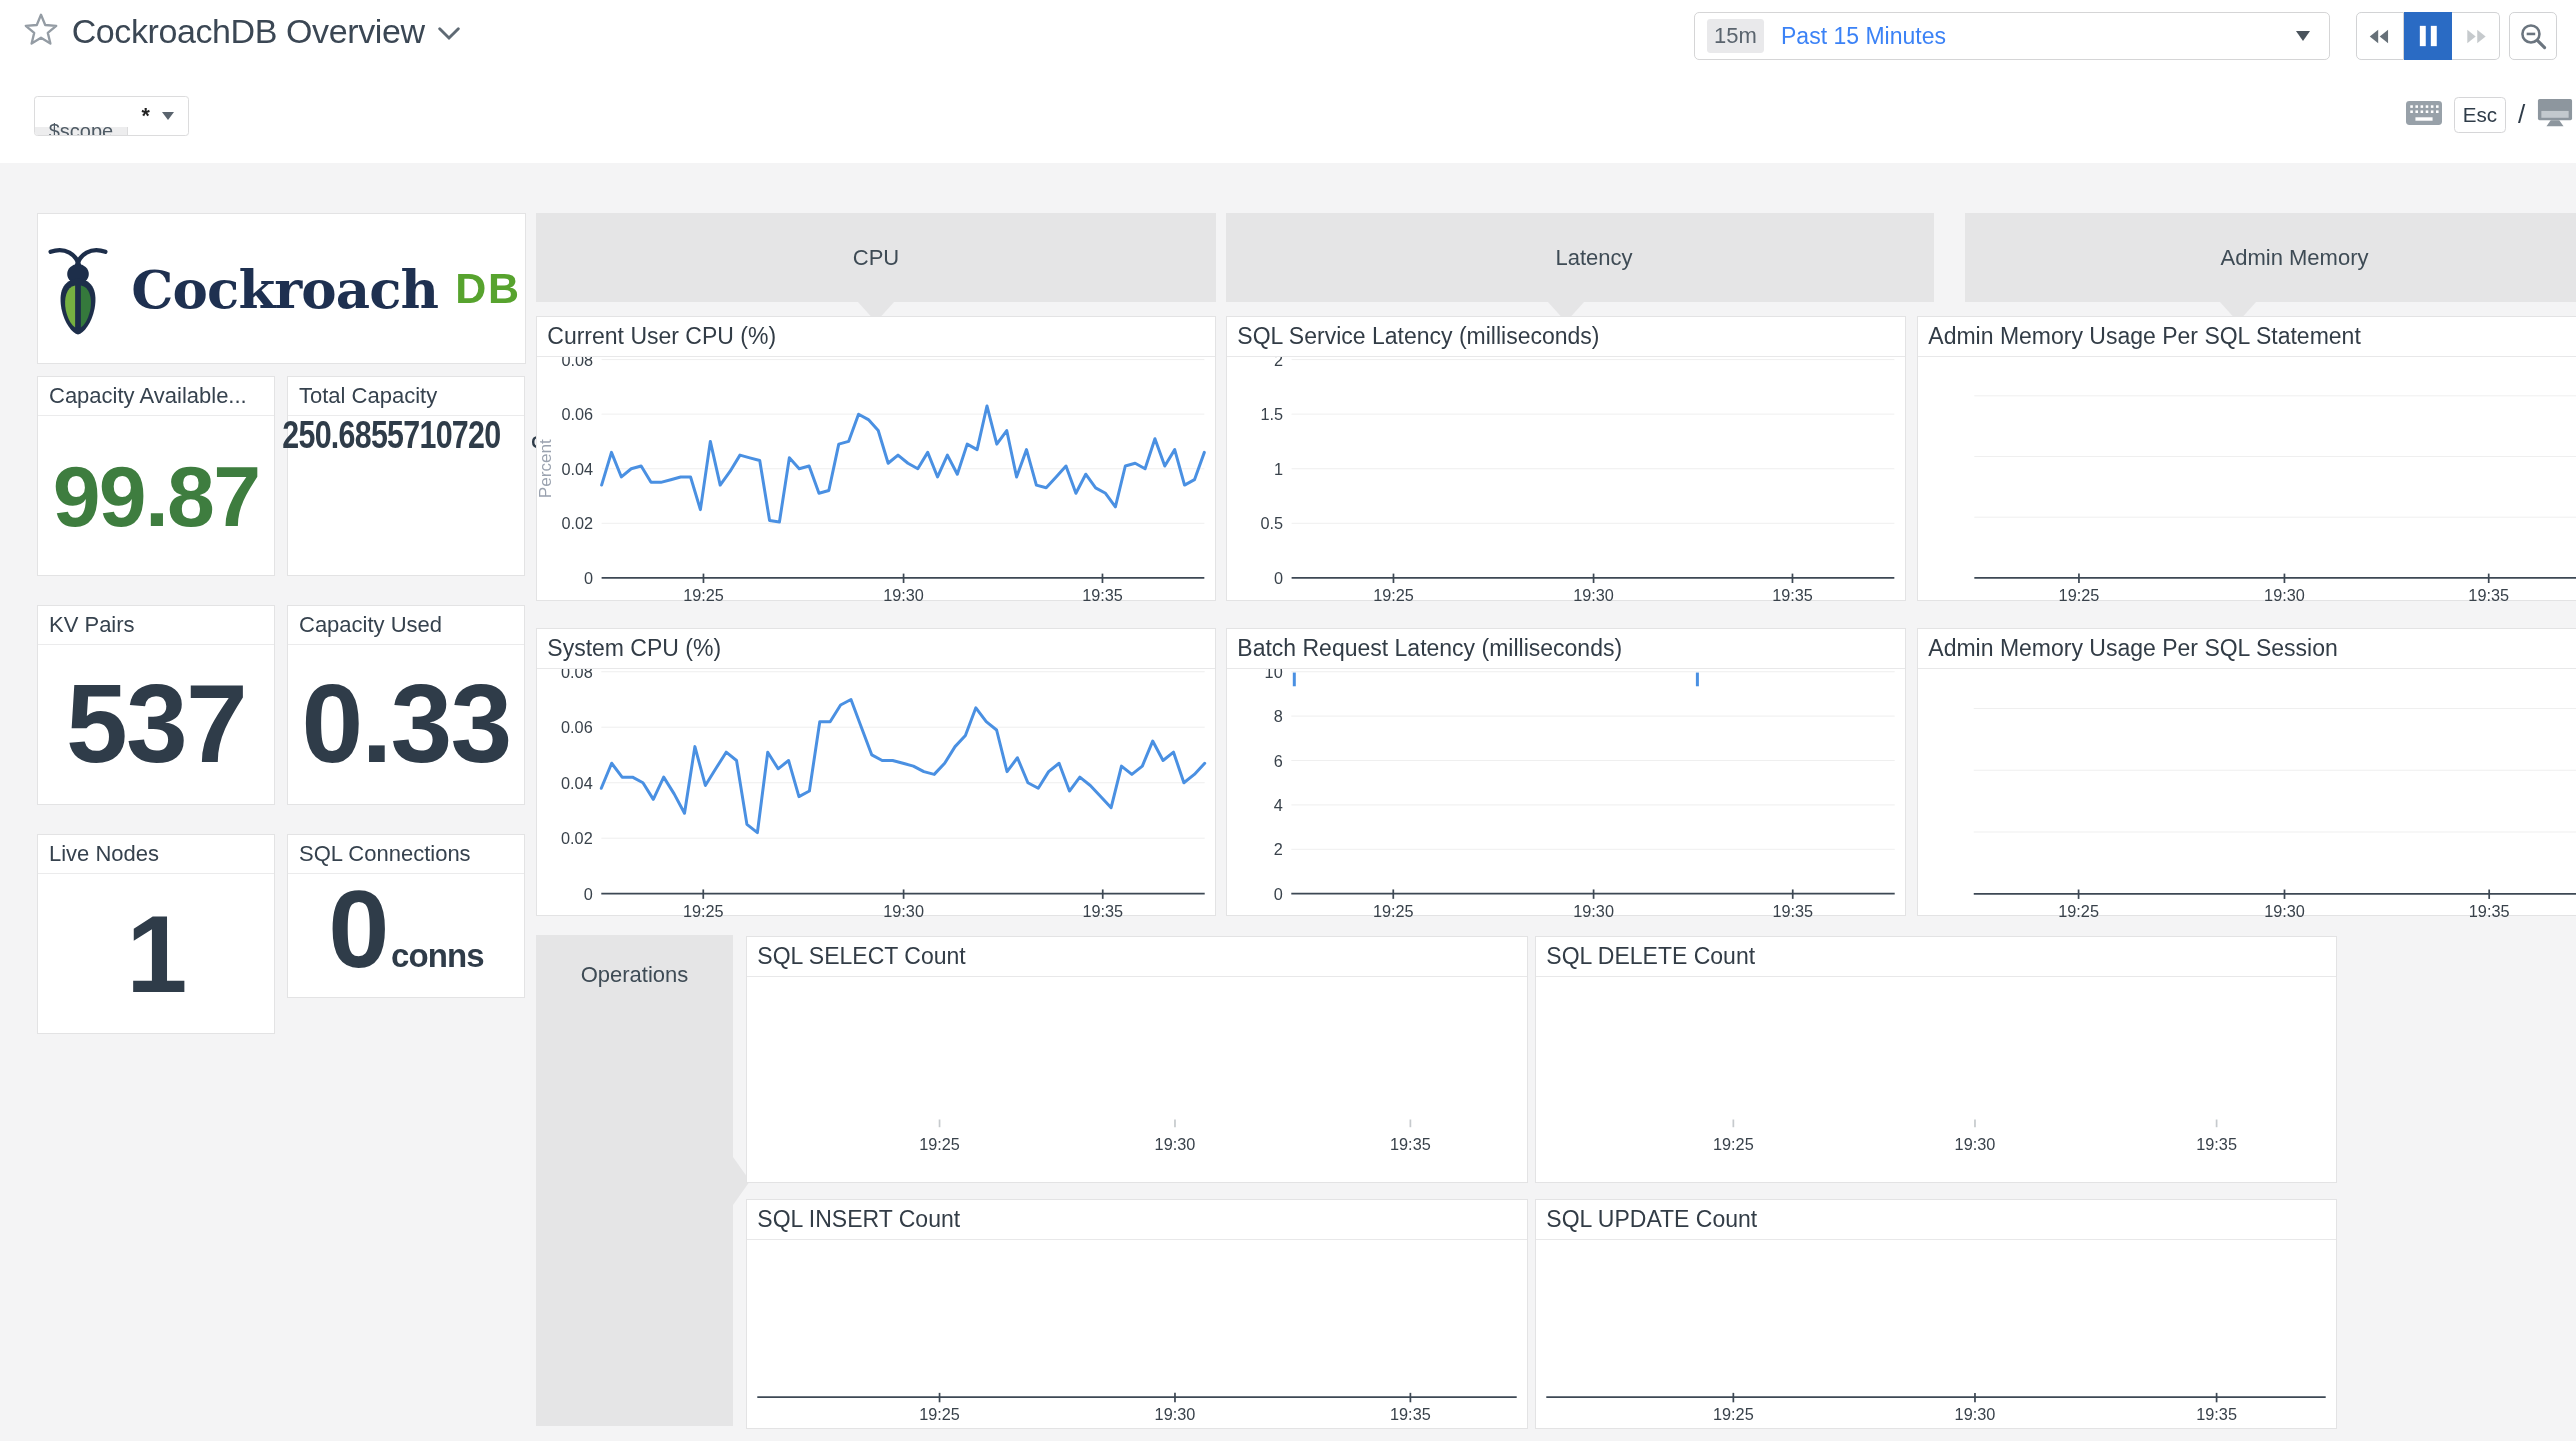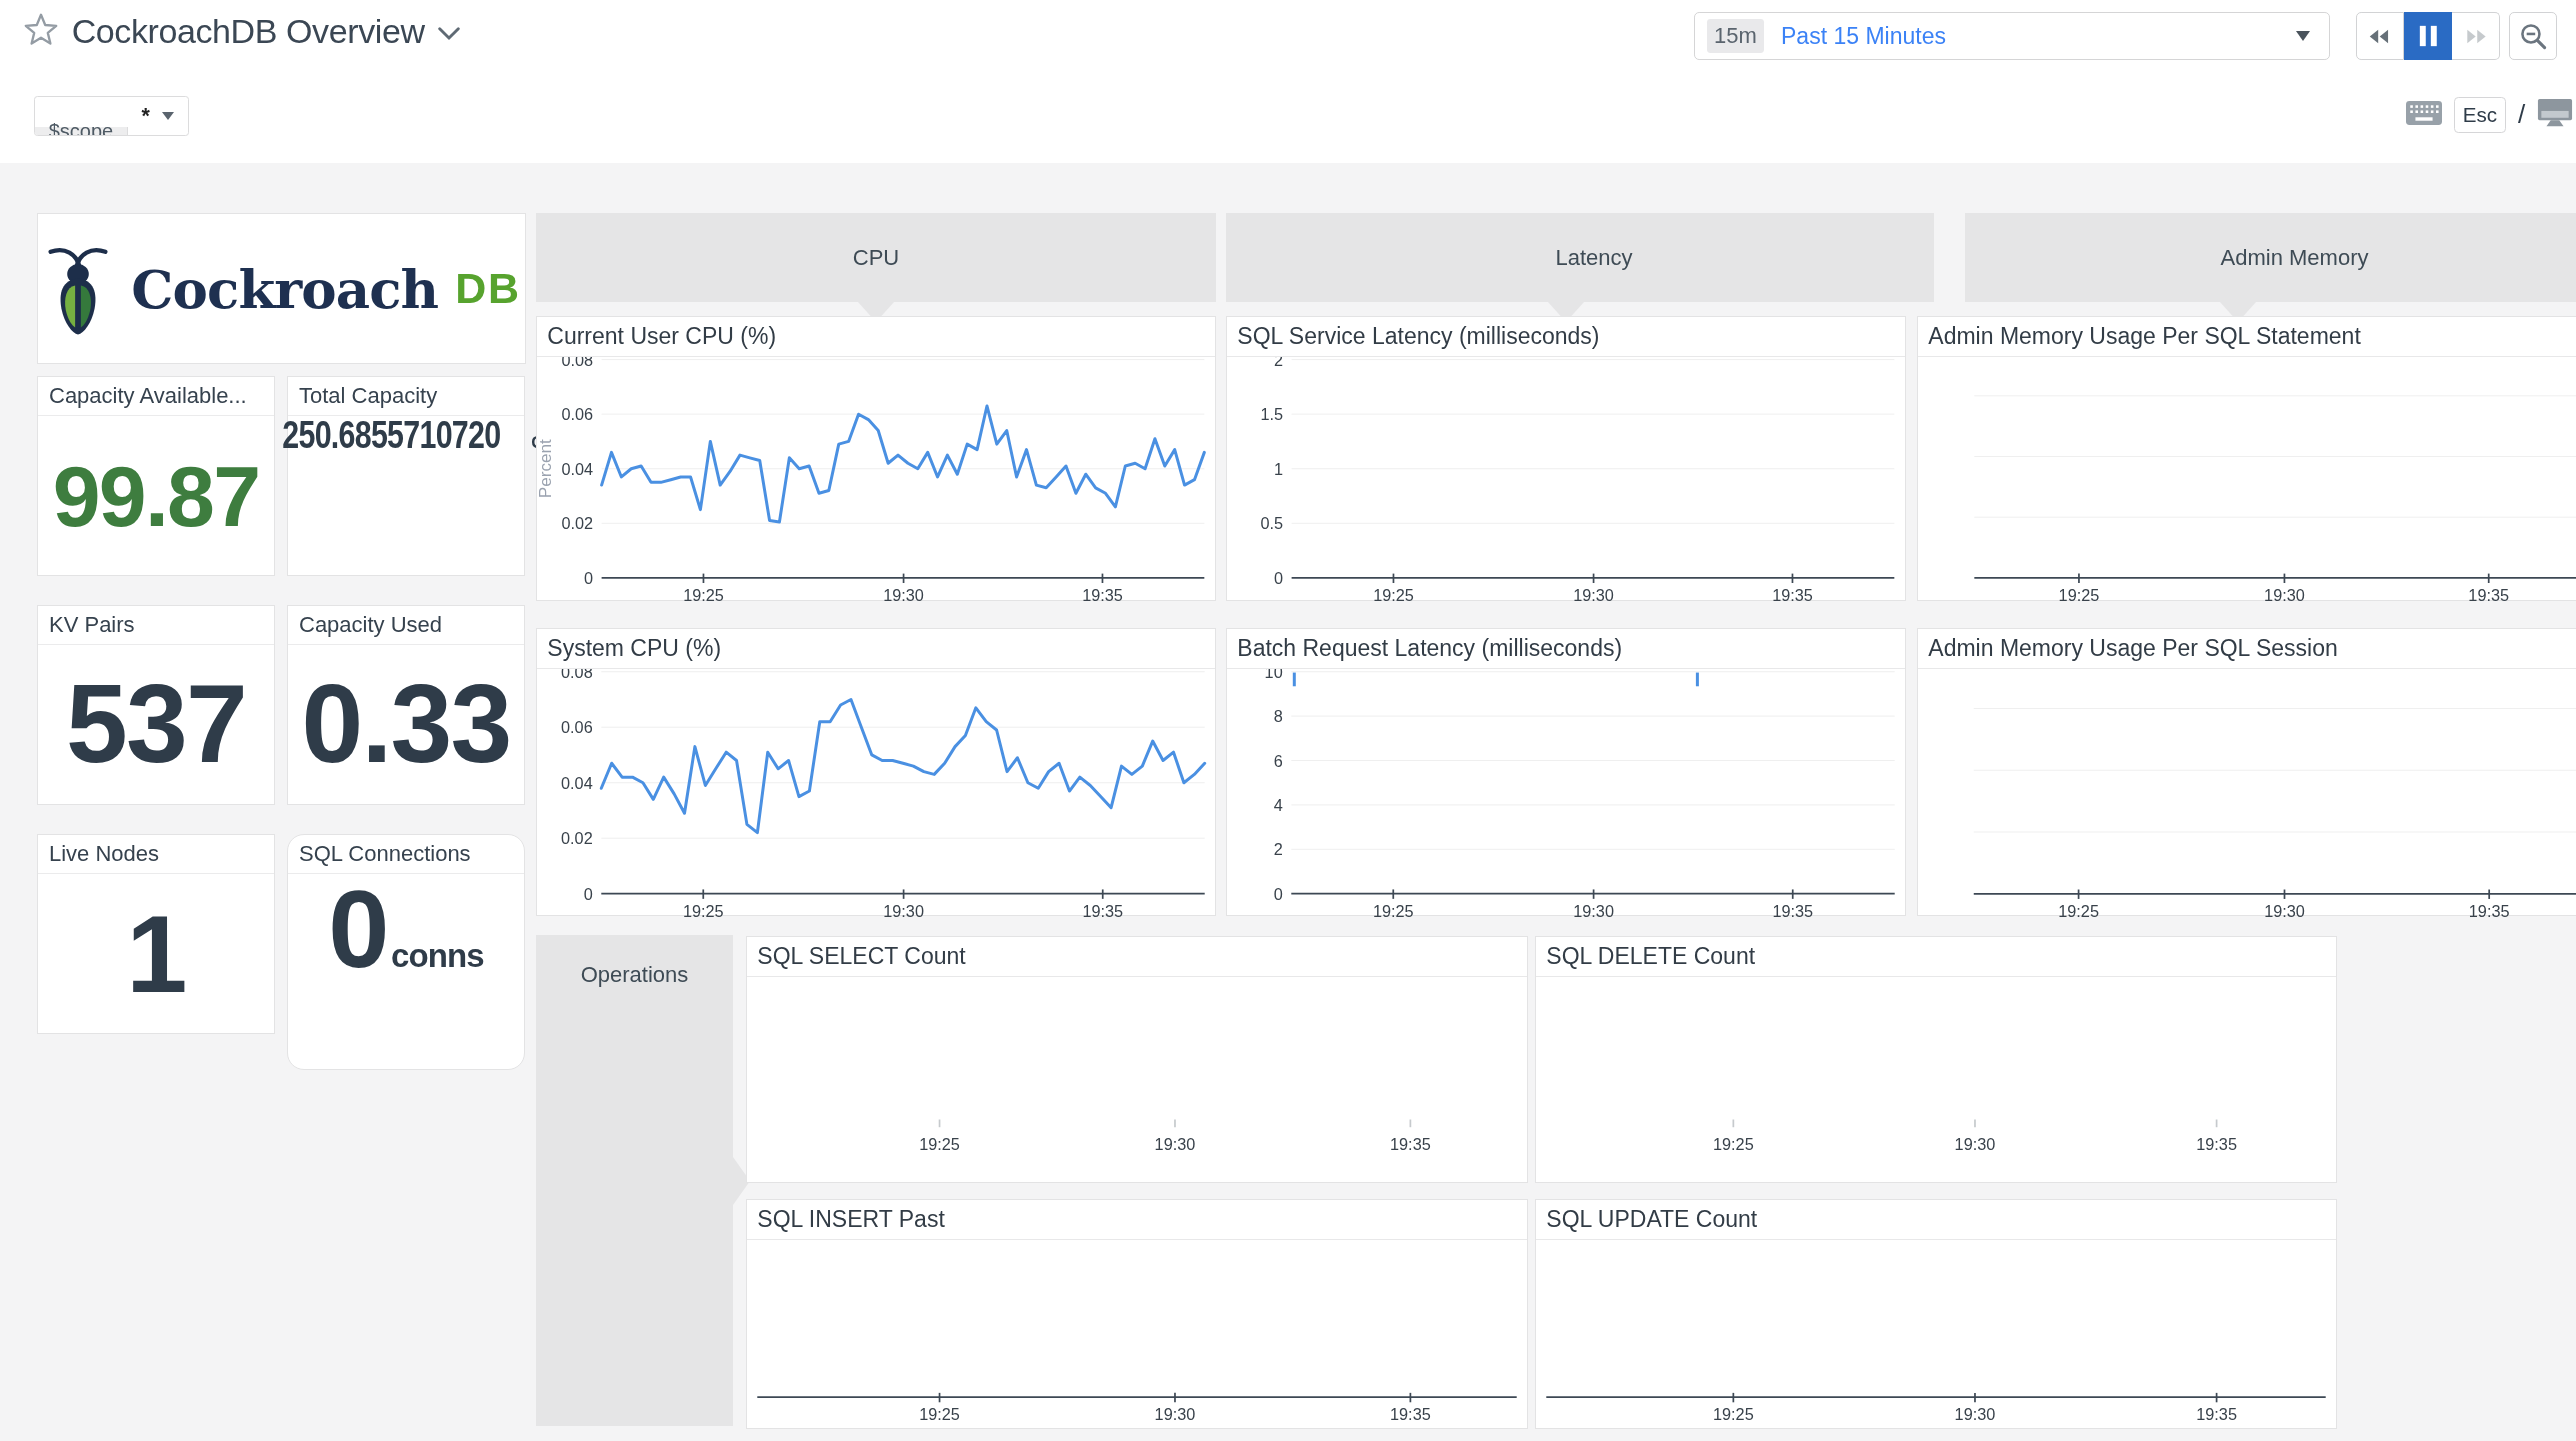--- a/index.html
+++ b/index.html
@@ -201,21 +201,21 @@
     <div class="stat-body">
         <span class="v v-xl">0.33</span>
       </div>
   </div>
   <div class="card" style="left:37px;top:834px;width:238px;height:200px;">
     <div class="stat-title">Live Nodes</div>
     <div class="stat-body">
         <span class="v v-lg">1</span>
       </div>
   </div>
-  <div class="card" style="left:287px;top:834px;width:238px;height:236px;border-radius:17px;">
+  <div class="card" style="left:287px;top:834px;width:238px;height:164px;">
     <div class="stat-title">SQL Connections</div>
     <div class="stat-body baseline-row">
       <span class="v v-lg">0</span>
       <span class="unit unit-md">conns</span>
     </div>
   </div>
 
   <div class="group-header" style="left:536px;top:213px;width:680px;height:89px;">
     <span>CPU</span>
   </div>
@@ -376,21 +376,21 @@
     <div class="chart-body" style="height:207px;"><svg width="800" height="207" xmlns="http://www.w3.org/2000/svg" font-family="Liberation Sans, sans-serif" viewBox="0 0 933 241">
           <line x1="230.16" y1="166" x2="230.16" y2="175" stroke="#c6cacd" stroke-width="2"></line>
           <text x="230.16" y="202" text-anchor="middle" font-size="19" fill="#39424b">19:25</text>
           <line x1="511.95000000000005" y1="166" x2="511.95000000000005" y2="175" stroke="#c6cacd" stroke-width="2"></line>
           <text x="511.95000000000005" y="202" text-anchor="middle" font-size="19" fill="#39424b">19:30</text>
           <line x1="793.74" y1="166" x2="793.74" y2="175" stroke="#c6cacd" stroke-width="2"></line>
           <text x="793.74" y="202" text-anchor="middle" font-size="19" fill="#39424b">19:35</text>
         </svg></div>
   </div>
   <div class="card" style="left:746px;top:1199px;width:782px;height:230px;">
-    <div class="chart-title">SQL INSERT Past</div>
+    <div class="chart-title">SQL INSERT Count</div>
     <div class="chart-body" style="height:190px;"><svg width="780" height="190" xmlns="http://www.w3.org/2000/svg" font-family="Liberation Sans, sans-serif" viewBox="0 0 910 221">
           <line x1="12" y1="183" x2="898" y2="183" stroke="#3d4854" stroke-width="2"></line>
           <line x1="224.64" y1="178" x2="224.64" y2="189" stroke="#3d4854" stroke-width="2"></line>
           <text x="224.64" y="210" text-anchor="middle" font-size="19" fill="#39424b">19:25</text>
           <line x1="499.3" y1="178" x2="499.3" y2="189" stroke="#3d4854" stroke-width="2"></line>
           <text x="499.3" y="210" text-anchor="middle" font-size="19" fill="#39424b">19:30</text>
           <line x1="773.96" y1="178" x2="773.96" y2="189" stroke="#3d4854" stroke-width="2"></line>
           <text x="773.96" y="210" text-anchor="middle" font-size="19" fill="#39424b">19:35</text>
         </svg></div>
   </div>

